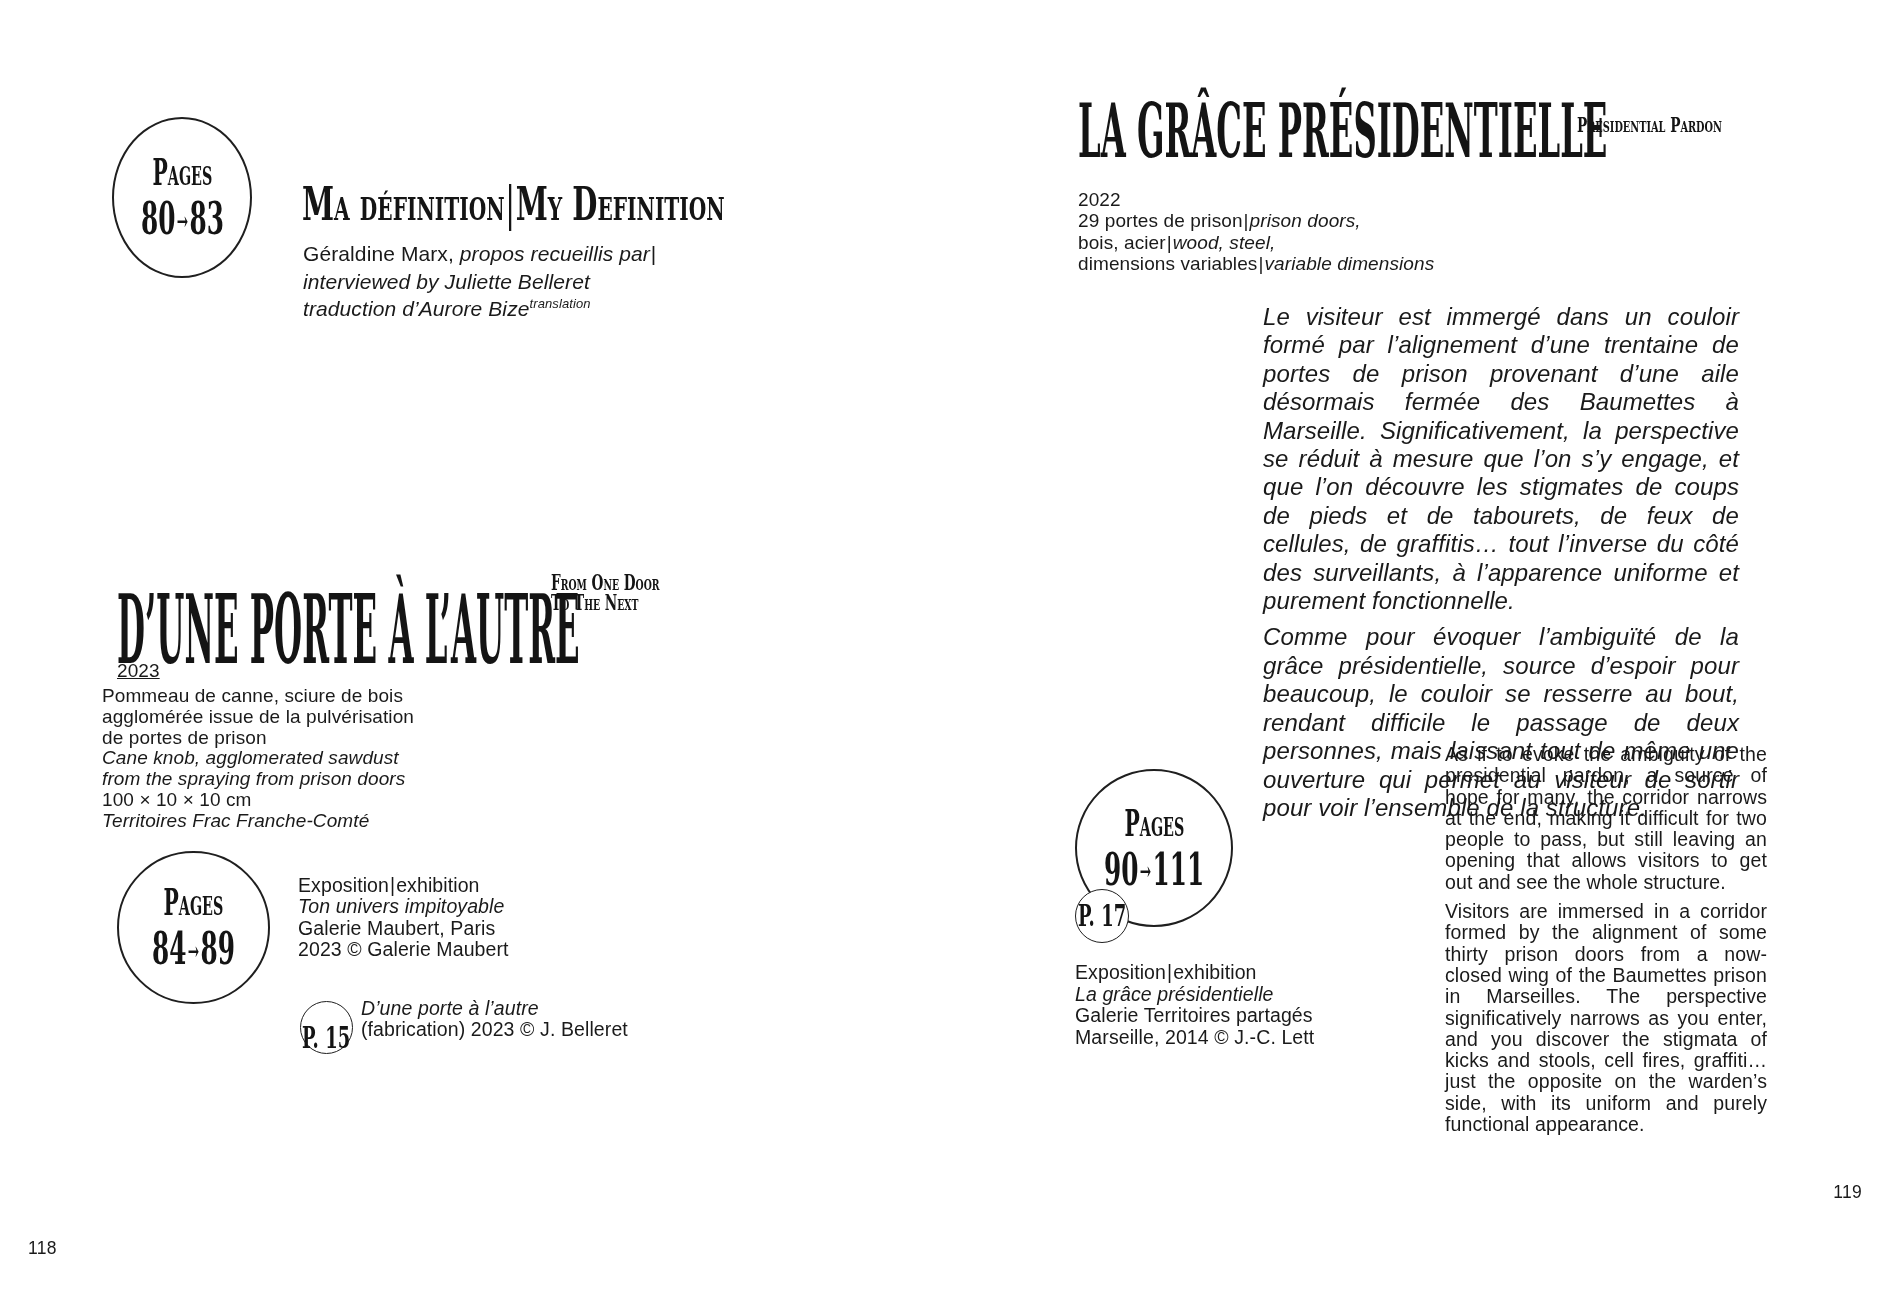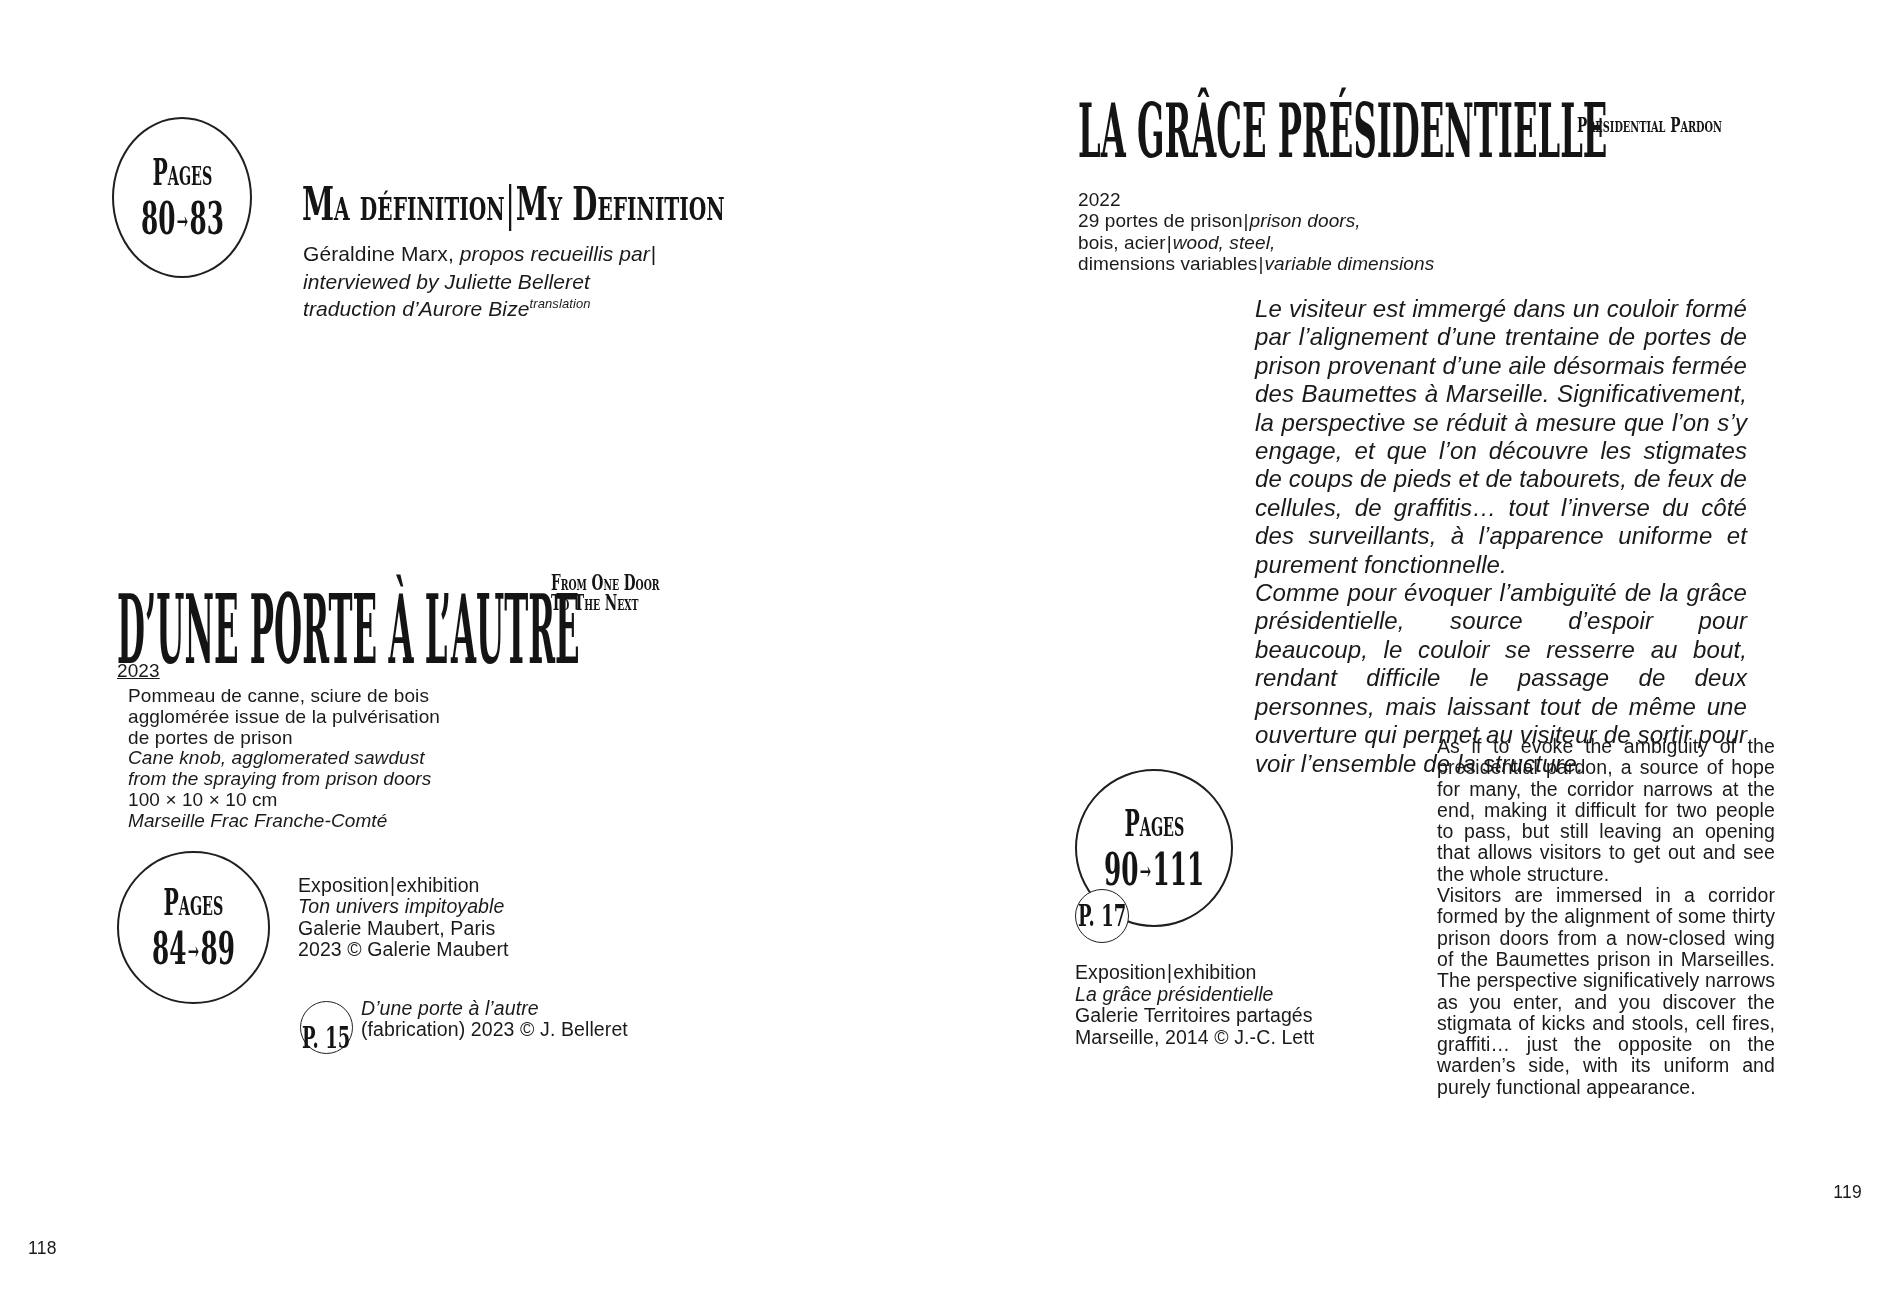--- a/index.html
+++ b/index.html
@@ -30,21 +30,21 @@
   .abs { position:absolute; margin:0; }
   .meta { font-size:19px; line-height:20.8px; letter-spacing:.1px; }
   .meta2 { font-size:19.5px; line-height:21.4px; letter-spacing:.1px; }
   .it { font-style:italic; }
   .bar { font-style:normal; font-weight:400; padding:0 1px; }
   .sup { font-size:13px; font-style:italic; vertical-align:super; line-height:0; }
   .para-fr {
     width:492px; font-size:24px; line-height:28.4px;
     font-style:italic; text-align:justify; letter-spacing:.1px;
   }
-  .para-fr p, .para-en p { margin:0; }
+  .para-fr p, .para-en p { margin:8px; }
   .para-en {
     width:338px; font-size:19.5px; line-height:21.3px;
     text-align:justify; letter-spacing:.1px;
   }
   .pagenum { font-size:17.5px; line-height:1; letter-spacing:.3px; }
   h1,h2 { margin:0; font-weight:700; }
 </style>
 </head>
 <body>
 
@@ -67,28 +67,28 @@
     </div>
 
     <h1 class="abs disp up" style="left:117px;top:582px;font-size:95px;line-height:1;">
       <span class="cx cx-l" style="transform:scaleX(.34);">D’une porte à l’autre</span>
     </h1>
     <div class="abs disp sc" style="left:551px;top:572px;font-size:22px;line-height:20px;">
       <div><span class="cx cx-l" style="transform:scaleX(.62);">From One Door</span></div>
       <div><span class="cx cx-l" style="transform:scaleX(.62);">To The Next</span></div>
     </div>
     <div class="abs meta" style="left:117px;top:661px;text-decoration:underline;">2023</div>
-    <div class="abs meta" style="left:128px;top:686px;">
+    <div class="abs meta" style="left:102px;top:686px;">
       <div>Pommeau de canne, sciure de bois</div>
       <div>agglomérée issue de la pulvérisation</div>
       <div>de portes de prison</div>
       <div class="it">Cane knob, agglomerated sawdust</div>
       <div class="it">from the spraying from prison doors</div>
       <div>100 × 10 × 10 cm</div>
-      <div class="it">Marseille Frac Franche-Comté</div>
+      <div class="it">Territoires Frac Franche-Comté</div>
     </div>
 
     <div class="circle" style="left:117px;top:851px;width:153px;height:153px;">
       <span class="disp sc badge-label cx cx-c" style="transform:scaleX(.55);">Pages</span>
       <span class="disp badge-range cx cx-c" style="transform:scaleX(.55);"><span>84</span><span class="arrow">→</span><span>89</span></span>
     </div>
 
     <div class="abs meta2" style="left:298px;top:875px;">
       <div><span>Exposition</span><span class="bar">|</span><span>exhibition</span></div>
       <div class="it">Ton univers impitoyable</div>

